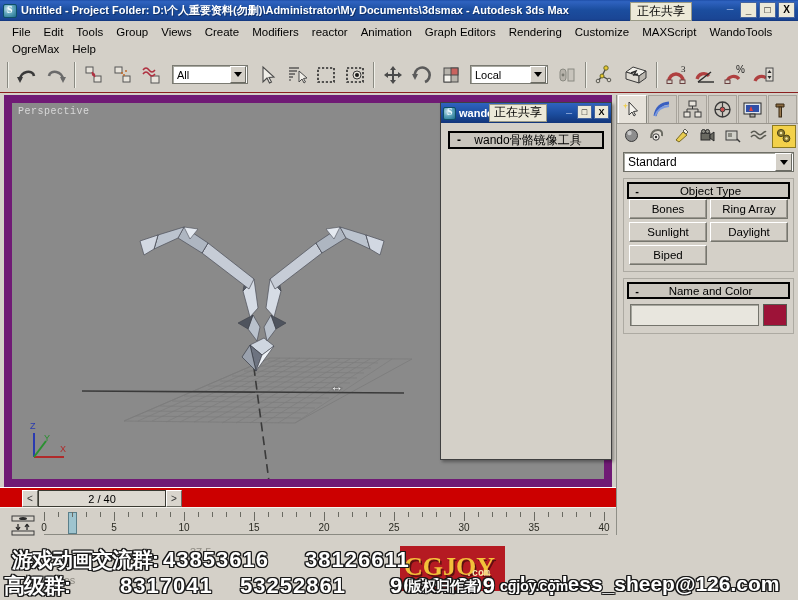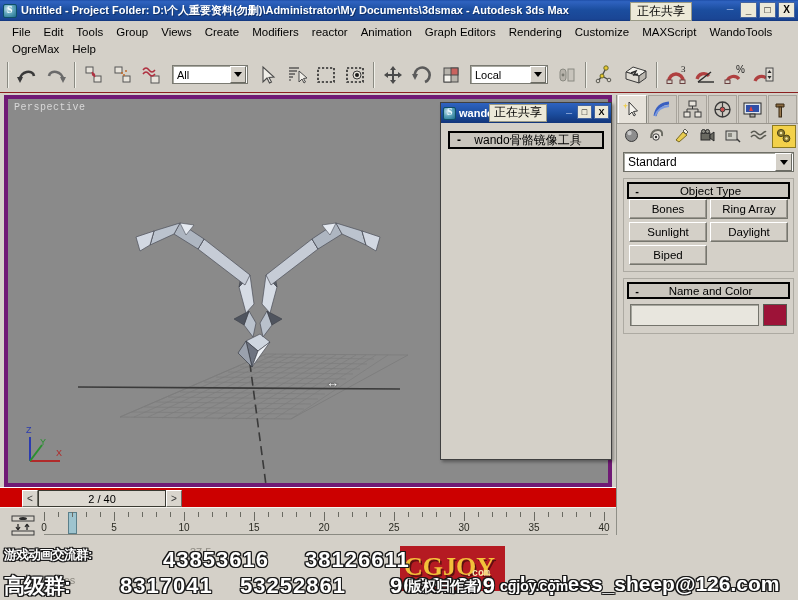--- a/index.html
+++ b/index.html
@@ -81,21 +81,21 @@
   .combo .cbarrow {
     width: 16px; height: 17px; background: #d4d0c8;
     border: 1px solid #fff; border-right-color: #6b6b63; border-bottom-color: #6b6b63;
     display: flex; align-items: center; justify-content: center; margin-right: 1px;
   }
   .arrow-dn { width: 0; height: 0; border-left: 4px solid transparent; border-right: 4px solid transparent; border-top: 5px solid #000; }
 
   
   .viewport-wrap {
     position: absolute; left: 4px; top: 95px; width: 608px; height: 392px;
-    border: 4px solid #701a75; background: #888888;
+    border: 8px solid #701a75; background: #888888;
   }
   .viewport { position: relative; width: 100%; height: 100%; overflow: hidden; background: #8a8a8a; }
   .vp-label {
     position: absolute; left: 6px; top: 3px; color: #d8d8d8; font-size: 10px;
     font-family: "Liberation Mono", monospace; letter-spacing: 0.5px;
   }
   .axis-tripod { position: absolute; left: 14px; bottom: 14px; width: 46px; height: 46px; }
   .cursor-icon {
     position: absolute; left: 318px; top: 276px; color: #fff; font-size: 13px;
     text-shadow: 0 0 2px #000; font-weight: bold;
@@ -245,21 +245,21 @@
     position: absolute; font-size: 11px; color: #8d8a82;
     font-family: "Liberation Sans", sans-serif; white-space: nowrap;
   }
   .wm-line {
     position: absolute; white-space: nowrap; font-weight: bold;
     color: #ffffff;
     text-shadow:
       -1.2px 0 0 #1a1a1a, 1.2px 0 0 #1a1a1a, 0 -1.2px 0 #1a1a1a, 0 1.2px 0 #1a1a1a,
       -1.2px -1.2px 0 #1a1a1a, 1.2px -1.2px 0 #1a1a1a, -1.2px 1.2px 0 #1a1a1a, 1.2px 1.2px 0 #1a1a1a;
   }
-  .wm-cn1 { left: 4px; top: 546px; font-size: 13px; letter-spacing: -1px; }
+  .wm-cn1 { left: 12px; top: 546px; font-size: 21px; letter-spacing: -1px; }
   .wm-cn2 { left: 4px; top: 572px; font-size: 21px; letter-spacing: -1px; }
   .wm-num1 { left: 163px; top: 547px; font-size: 22px; letter-spacing: 1px; }
   .wm-num2 { left: 305px; top: 547px; font-size: 22px; letter-spacing: 1px; }
   .wm-num3 { left: 120px; top: 573px; font-size: 22px; letter-spacing: 1px; }
   .wm-num4 { left: 240px; top: 573px; font-size: 22px; letter-spacing: 1px; }
   .wm-num5 { left: 390px; top: 573px; font-size: 22px; letter-spacing: 1px; }
   .wm-right-cn { left: 475px; top: 546px; font-size: 23px; letter-spacing: -1px; }
   .wm-email { left: 508px; top: 572px; font-size: 21px; letter-spacing: 0px; }
   .wm-social { left: 455px; top: 556px; font-size: 12px; color:#fff; font-weight:bold; }
   .cglogo {

